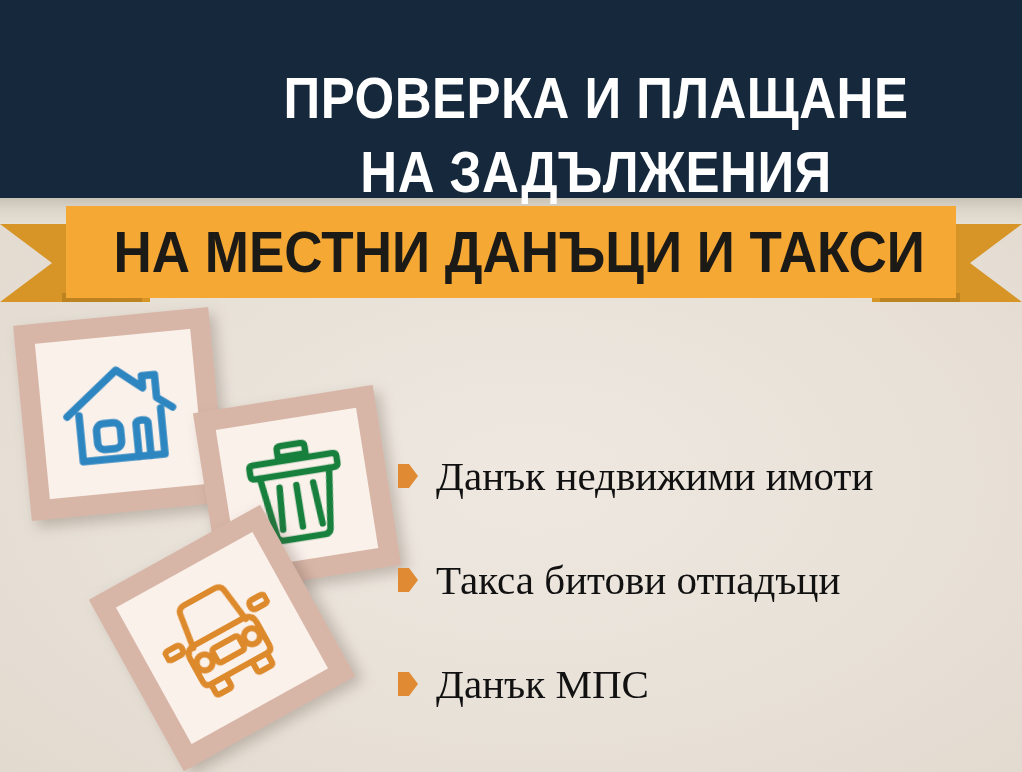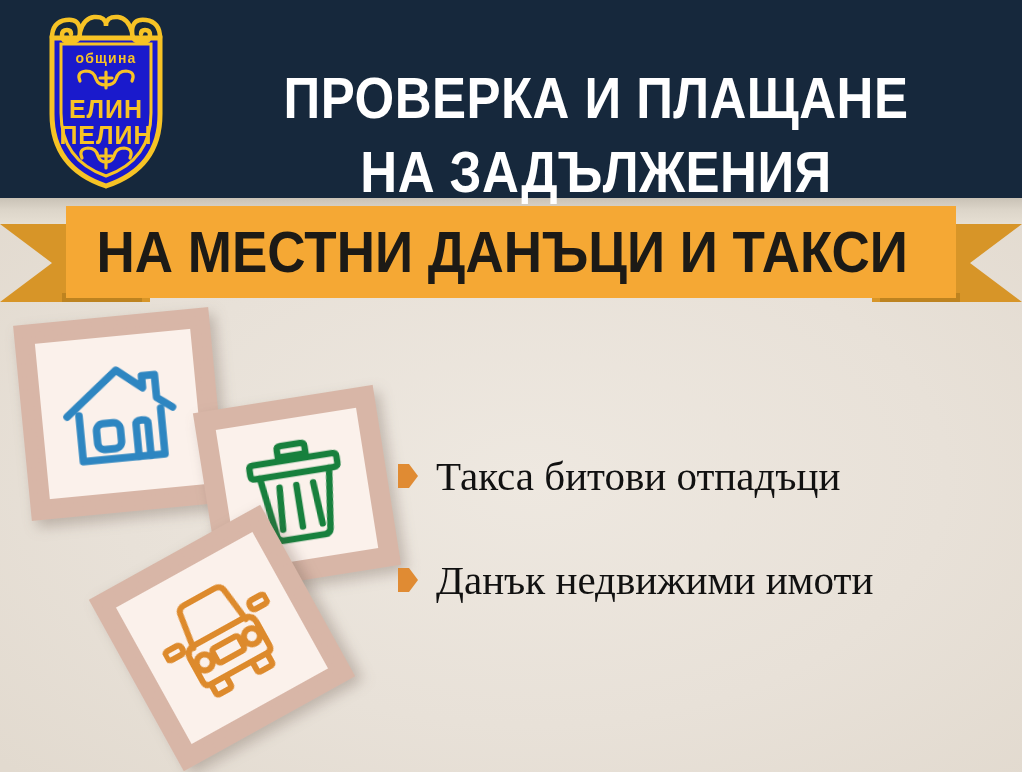--- a/index.html
+++ b/index.html
@@ -115,21 +115,21 @@
 
   .ribbon-body {
     position: absolute;
     left: 66px;
     top: 8px;
     width: 890px;
     height: 92px;
     background: #F5A834;
     display: flex;
     align-items: center;
-    justify-content: flex-start;
+    justify-content: flex-end;
   }
   .ribbon-text {
     font-family: "Liberation Sans", sans-serif;
     font-weight: 700;
     font-size: 57px;
     line-height: 57px;
     color: #1C1A16;
     letter-spacing: 0px;
     transform: scaleX(0.93);
     white-space: nowrap;
@@ -213,46 +213,20 @@
 </style>
 </head>
 <body>
 
 <div class="poster">
 
   <div class="paper-bg"></div>
 
   <div class="header">
 
-    <div class="logo">
-      <svg viewBox="0 0 148 182" width="148" height="182" aria-hidden="true">
-
-        <path d="M20 30 L20 106 Q20 160 74 178 Q128 160 128 106 L128 30 Z" fill="#1A1ACC" stroke="#F7C325" stroke-width="5"></path>
-        <path d="M29 36 L29 105 Q29 152 74 168 Q119 152 119 105 L119 36 Z" fill="none" stroke="#F7C325" stroke-width="3"></path>
-
-        <path d="M20 30 Q20 14 34 12 Q48 10 48 24 Q48 34 38 34 Q30 34 30 27 Q30 22 35 22 Q39 22 39 26" fill="none" stroke="#F7C325" stroke-width="4.5" stroke-linecap="round"></path>
-        <path d="M128 30 Q128 14 114 12 Q100 10 100 24 Q100 34 110 34 Q118 34 118 27 Q118 22 113 22 Q109 22 109 26" fill="none" stroke="#F7C325" stroke-width="4.5" stroke-linecap="round"></path>
-        <path d="M48 24 Q52 10 62 9 Q74 8 74 18 Q74 8 86 9 Q96 10 100 24" fill="none" stroke="#F7C325" stroke-width="4.5" stroke-linecap="round"></path>
-
-        <text x="74" y="55" fill="#F7C325" font-family="Liberation Sans, sans-serif" font-size="14" font-weight="700" letter-spacing="1.2" text-anchor="middle">община</text>
-
-        <g stroke="#F7C325" stroke-width="3.2" fill="none" stroke-linecap="round">
-          <path d="M48 73 Q44 64 54 63 Q62 63 64 71 Q66 77 74 77 Q82 77 84 71 Q86 63 94 63 Q104 64 100 73"></path>
-          <path d="M74 64 L74 80 M68 70 L80 70"></path>
-        </g>
-
-        <text x="74" y="110" fill="#F7C325" font-family="Liberation Sans, sans-serif" font-size="25" font-weight="700" letter-spacing="1" text-anchor="middle">ЕЛИН</text>
-        <text x="74" y="136" fill="#F7C325" font-family="Liberation Sans, sans-serif" font-size="25" font-weight="700" letter-spacing="1" text-anchor="middle">ПЕЛИН</text>
-
-        <g stroke="#F7C325" stroke-width="3.2" fill="none" stroke-linecap="round">
-          <path d="M50 150 Q46 141 56 140 Q64 140 66 148 Q68 154 74 154 Q80 154 82 148 Q84 140 92 140 Q102 141 98 150"></path>
-          <path d="M74 141 L74 160 M68 148 L80 148"></path>
-        </g>
-      </svg>
-    </div>
 
     <div class="header-titles">
       <div class="title-line">ПРОВЕРКА И ПЛАЩАНЕ</div>
       <div class="title-line">НА ЗАДЪЛЖЕНИЯ</div>
     </div>
   </div>
 
   <div class="under-strip"></div>
 
   <div class="ribbon">
@@ -310,21 +284,25 @@
           <rect x="2" y="38" width="18" height="10" rx="4"></rect>
           <rect x="100" y="34" width="18" height="10" rx="4"></rect>
         </g>
       </svg>
     </div>
   </div>
 
   <div class="bullets">
     <div class="bullet-row">
       <span class="bullet-mark"></span>
-      <span class="bullet-text">Такса битови отпадъци</span>
+      <span class="bullet-text">Данък недвижими имоти</span>
     </div>
     <div class="bullet-row">
       <span class="bullet-mark"></span>
-      <span class="bullet-text">Данък недвижими имоти</span>
+      <span class="bullet-text">Такса битови отпадъци</span>
+    </div>
+    <div class="bullet-row">
+      <span class="bullet-mark"></span>
+      <span class="bullet-text">Данък МПС</span>
     </div>
   </div>
 
 </div>
 
 </body></html>

